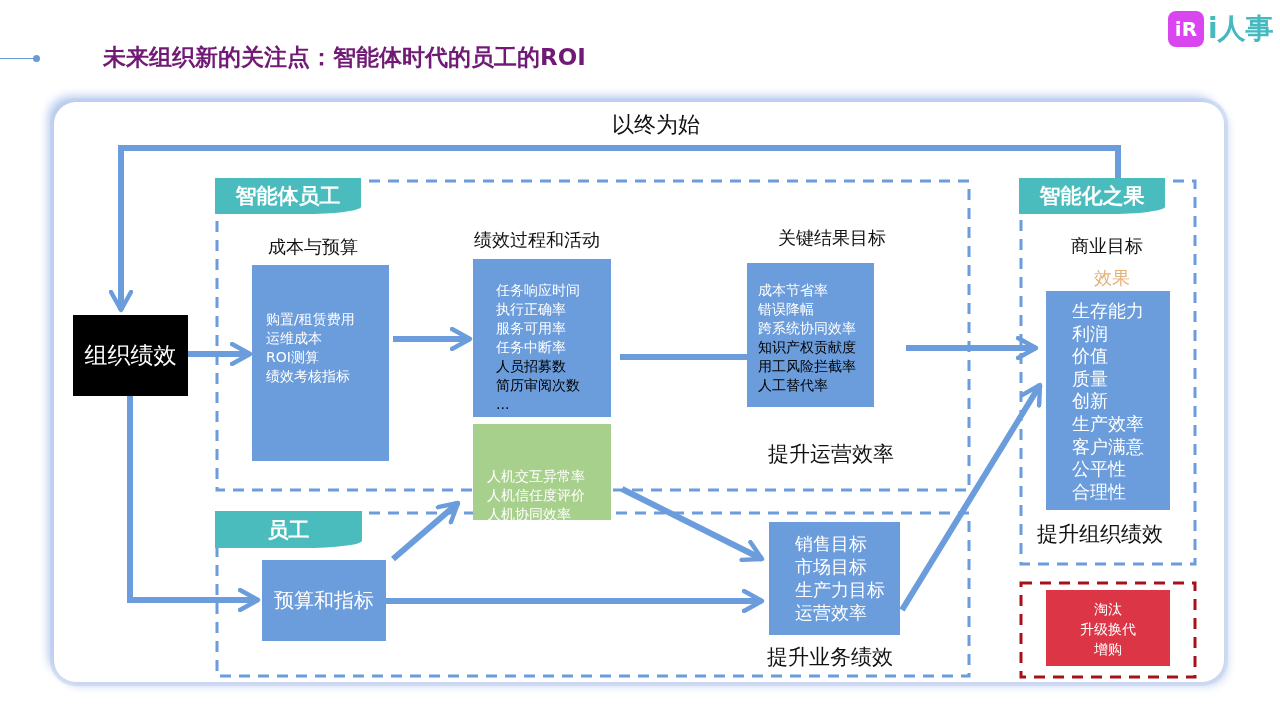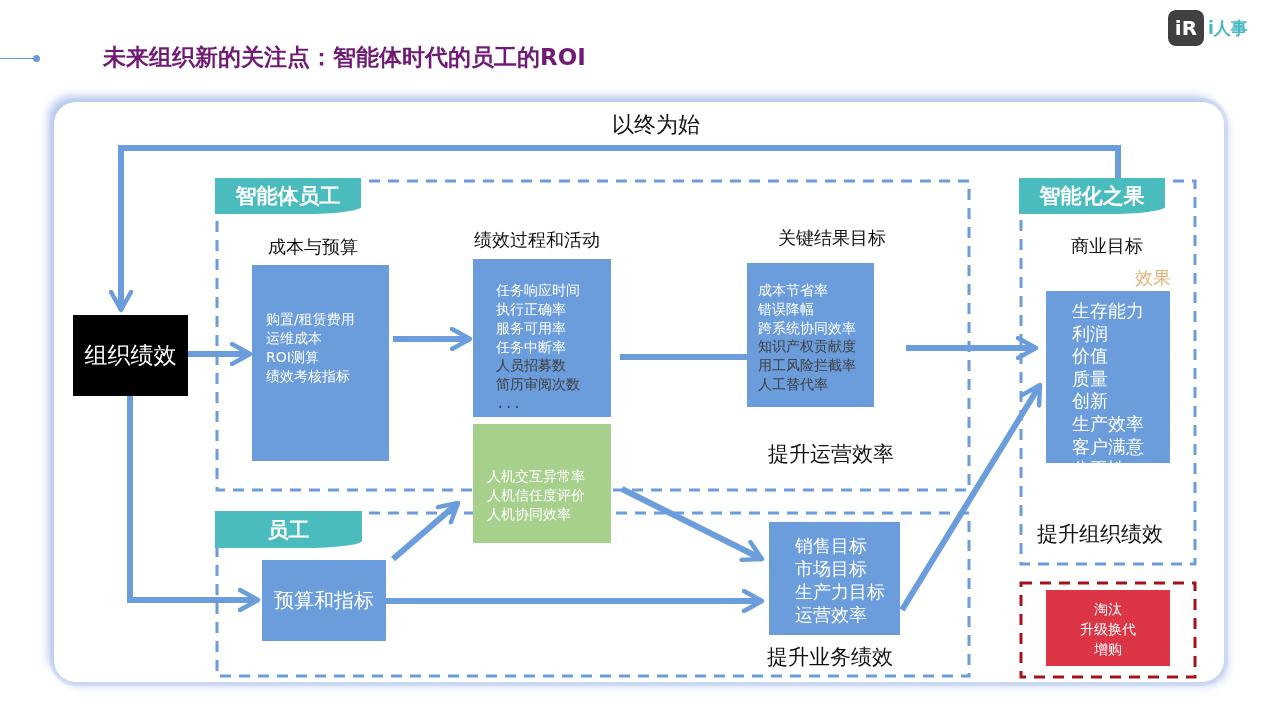--- a/index.html
+++ b/index.html
@@ -2,27 +2,27 @@
 <html><head>
 <meta charset="utf-8">
 <style>
   html,body{margin:0;padding:0;}
   body{width:1280px;height:720px;position:relative;background:#fff;overflow:hidden;font-family:"DejaVu Sans",sans-serif;}
   .abs{position:absolute;}
   #title-line{left:0;top:58px;width:36px;height:1px;background:#6a9bd8;}
   #title-dot{left:33px;top:55px;width:7px;height:7px;border-radius:50%;background:#6a9bd8;}
   #title{left:103px;top:42px;font-size:23px;font-weight:bold;color:#701a75;letter-spacing:0px;}
   #logo{left:1168px;top:10px;display:flex;align-items:center;}
-  #logo-mark{width:36px;height:36px;border-radius:8px;background:#404040;color:#fff;font-weight:bold;font-size:20px;display:flex;align-items:center;justify-content:center;}
-  #logo-text{margin-left:4px;color:#45b8c0;font-size:17px;font-weight:bold;}
+  #logo-mark{width:36px;height:36px;border-radius:8px;background:#d946ef;color:#fff;font-weight:bold;font-size:20px;display:flex;align-items:center;justify-content:center;}
+  #logo-text{margin-left:4px;color:#45b8c0;font-size:28px;font-weight:bold;}
   #panel{left:54px;top:102px;width:1170px;height:580px;background:#fff;border-radius:22px;box-shadow:-6px -6px 10px #b9cbee, 4px 4px 8px #c6d4f0, 0 0 0 4px #dfe7f7;}
   svg#flow{position:absolute;left:0;top:0;}
   .tag{position:absolute;background:#4bbcbd;color:#fff;font-weight:bold;display:flex;align-items:center;justify-content:center;border-radius:0 0 40% 0/0 0 20% 0;}
   .box{position:absolute;background:#6b9cdb;color:#fff;font-size:14px;line-height:19px;}
-  .box .red{color:#404040;font-family:Liberation Mono, monospace;}
+  .box .red{color:#000000;}
   .lbl{position:absolute;color:#111;font-size:18px;}
   .biglbl{position:absolute;color:#111;font-size:21px;}
 </style>
 </head>
 <body>
 
 <div class="abs" id="title-line"></div>
 <div class="abs" id="title-dot"></div>
 <div class="abs" id="title">未来组织新的关注点：智能体时代的员工的ROI</div>
 <div class="abs" id="logo">
@@ -81,21 +81,21 @@
       <div>任务响应时间</div>
       <div>执行正确率</div>
       <div>服务可用率</div>
       <div>任务中断率</div>
       <div class="red">人员招募数</div>
       <div class="red">简历审阅次数</div>
       <div class="red">...</div>
     </div>
 </div>
 
-<div class="box" style="left:473px;top:424px;width:138px;height:119px;background:#a8d08d;">
+<div class="box" style="left:473px;top:424px;width:138px;height:96px;background:#a8d08d;">
   <div style="padding:43px 0 0 14px;" id="collab-list">
       <div>人机交互异常率</div>
       <div>人机信任度评价</div>
       <div>人机协同效率</div>
     </div>
 </div>
 
 <div class="lbl" style="left:778px;top:226px;">关键结果目标</div>
 <div class="box" style="left:747px;top:263px;width:127px;height:144px;">
   <div style="padding:18px 0 0 11px;" id="results-list">
@@ -106,33 +106,33 @@
       <div class="red">用工风险拦截率</div>
       <div class="red">人工替代率</div>
     </div>
 </div>
 <div class="biglbl" style="left:768px;top:440px;">提升运营效率</div>
 
 <div class="tag" style="left:215px;top:511px;width:147px;height:37px;font-size:21px;">员工</div>
 <div class="box" style="left:262px;top:560px;width:124px;height:81px;font-size:20px;display:flex;align-items:center;justify-content:center;">预算和指标</div>
 
 <div class="box" style="left:769px;top:522px;width:131px;height:113px;font-size:18px;line-height:23px;">
-  <div style="padding:12px 0 0 26px;" id="targets-list">
+  <div style="padding:12px 0 0 26px;font-family:Liberation Mono, monospace;" id="targets-list">
       <div>销售目标</div>
       <div>市场目标</div>
       <div>生产力目标</div>
       <div>运营效率</div>
     </div>
 </div>
 <div class="biglbl" style="left:767px;top:643px;">提升业务绩效</div>
 
 <div class="tag" style="left:1019px;top:178px;width:146px;height:36px;font-size:21px;">智能化之果</div>
 <div class="lbl" style="left:1071px;top:234px;">商业目标</div>
-<div class="lbl" style="left:1094px;top:266px;color:#e3b07a;margin-left:41px;">效果</div>
-<div class="box" style="left:1046px;top:291px;width:124px;height:172px;font-size:18px;line-height:22.6px;">
+<div class="lbl" style="left:1094px;top:266px;color:#e3b07a;">效果</div>
+<div class="box" style="left:1046px;top:291px;width:124px;height:219px;font-size:18px;line-height:22.6px;">
   <div style="padding:9px 0 0 26px;" id="outcome-list">
       <div>生存能力</div>
       <div>利润</div>
       <div>价值</div>
       <div>质量</div>
       <div>创新</div>
       <div>生产效率</div>
       <div>客户满意</div>
       <div>公平性</div>
       <div>合理性</div>

